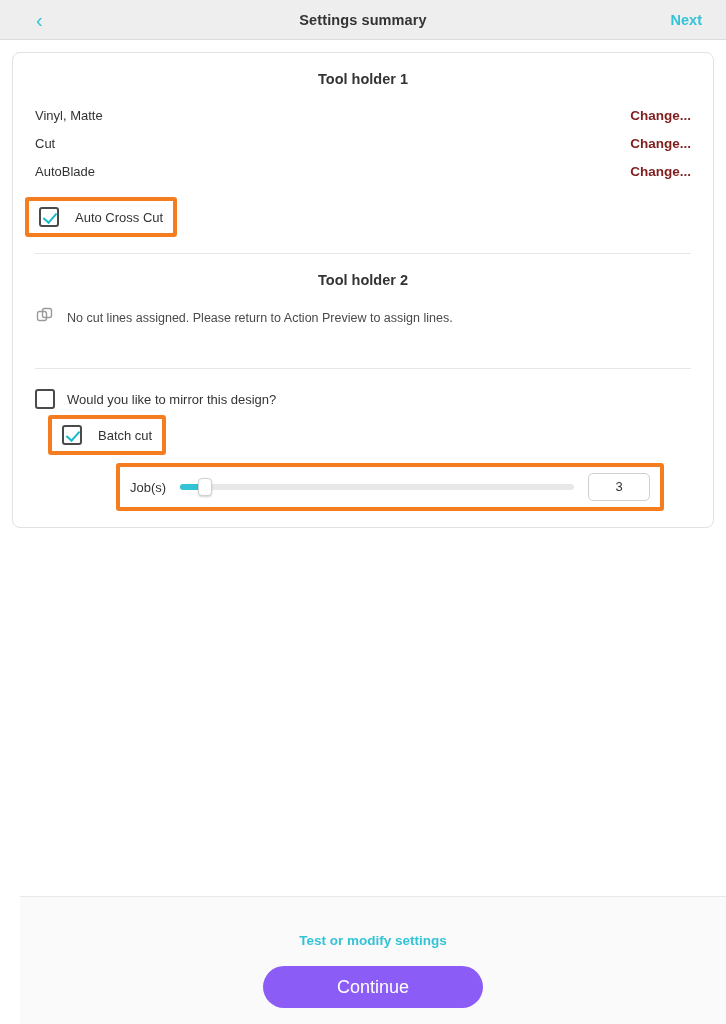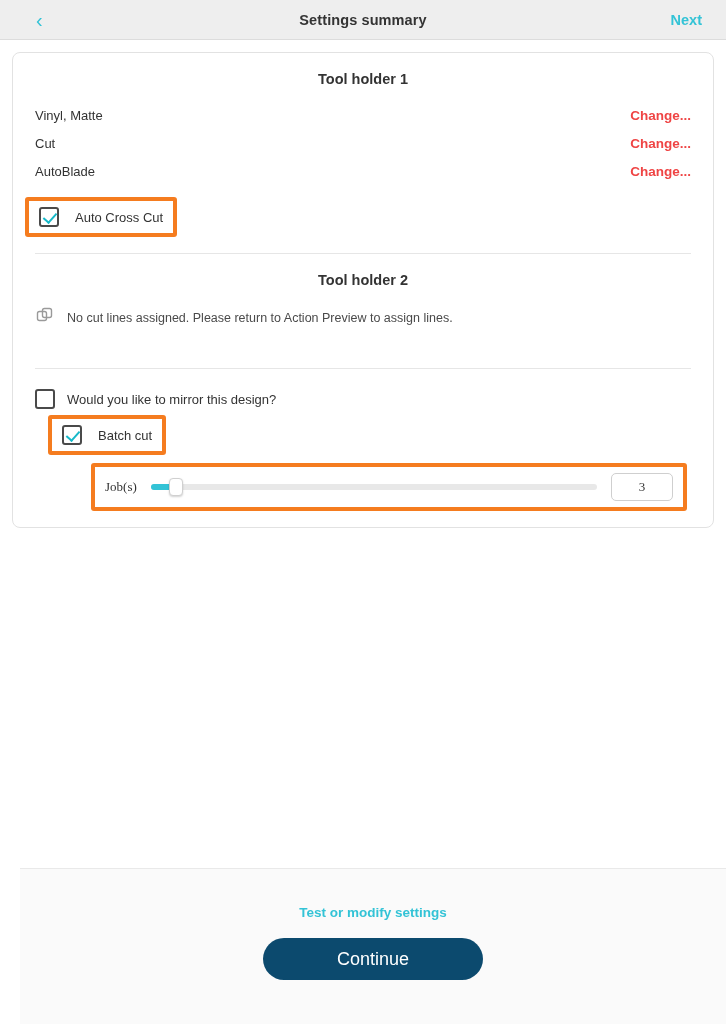--- a/index.html
+++ b/index.html
@@ -72,21 +72,21 @@
     justify-content: space-between;
     padding: 6px 0;
     min-height: 28px;
   }
   .row-label {
     font-size: 13px;
     color: #333333;
   }
   .row-action {
     font-size: 13.5px;
-    color: #ef4444;
+    color: #7f1d1d;
     font-weight: bold;
     cursor: pointer;
   }
 
   .divider {
     height: 1px;
     background: #e6e6e6;
     margin: 16px 0 0 0;
   }
 
@@ -145,23 +145,22 @@
   .msg-text {
     font-size: 12.5px;
     color: #4a4a4a;
   }
 
   
   .mirror-row { padding: 20px 0 0 0; }
 
   
   .jobs-wrap {
-    margin: 8px 0 16px 56px;
-    width: 596px;
-    font-family: Liberation Serif, serif;
+    margin: 8px 0 16px 81px;
+    width: 548px;
   }
   .jobs-inner {
     display: flex;
     align-items: center;
     gap: 14px;
     width: 100%;
   }
   .jobs-label {
     font-size: 13px;
     color: #333333;
@@ -211,41 +210,41 @@
     color: #333333;
     text-align: center;
     line-height: 26px;
   }
 
   
   .footer {
     position: absolute;
     left: 0; right: 0;
     bottom: 0;
-    height: 156px;
+    height: 128px;
     background: #fafafa;
     border-top: 1px solid #e9e9e9;
     display: flex;
     flex-direction: column;
     align-items: center;
     margin-left: 20px;
   }
   .footer-link {
     margin-top: 36px;
     font-size: 13.5px;
     color: #33c3d6;
     font-weight: bold;
     cursor: pointer;
   }
   .continue-btn {
     margin-top: 18px;
     width: 220px;
     height: 42px;
     border-radius: 21px;
-    background: #0c4a6e;
+    background: #8b5cf6;
     color: #ffffff;
     font-size: 18px;
     display: flex;
     align-items: center;
     justify-content: center;
     cursor: pointer;
     border: none;
     text-align: right;
   }
 </style>

